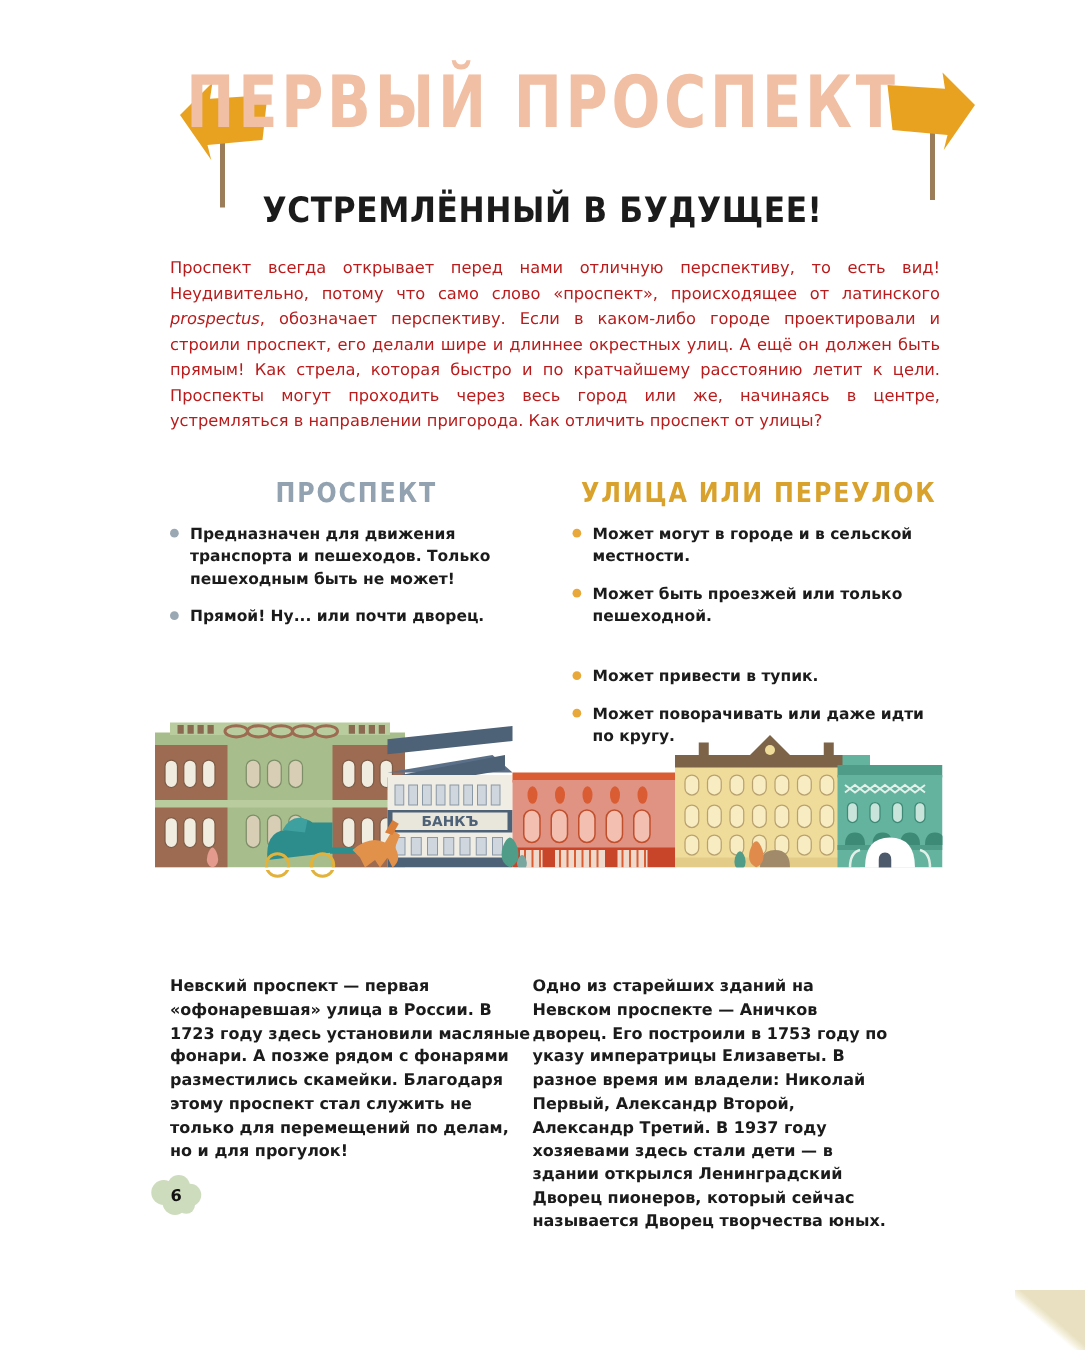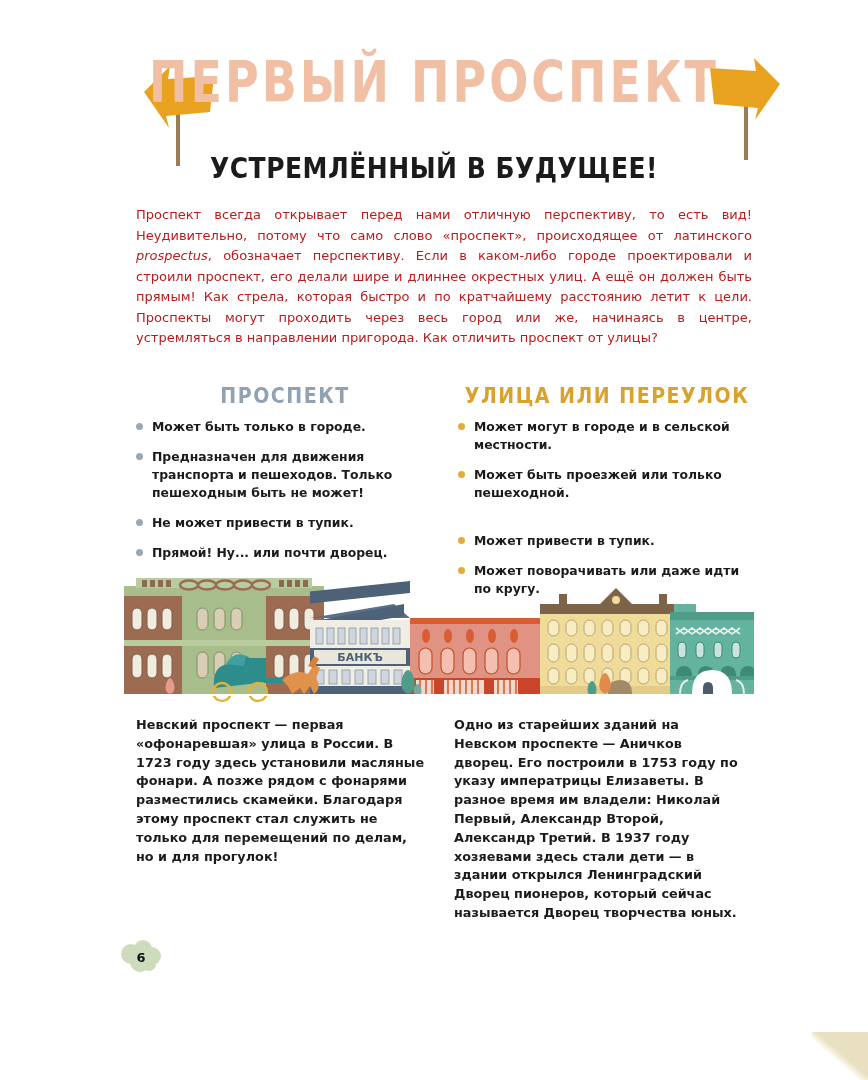--- a/index.html
+++ b/index.html
@@ -149,24 +149,23 @@
     left: 114px;
     top: 560px;
     width: 640px;
     height: 180px;
   }
 
   
   .captions {
     position: absolute;
     left: 136px;
-    top: 716px;
+    top: 781px;
     width: 620px;
     display: flex;
-    gap: 28px;
   }
   .caption {
     font-size: 12.8px;
     font-weight: bold;
     line-height: 1.47;
     color: #1b1b1b;
   }
   .caption.left  { width: 290px; }
   .caption.right { width: 290px; }
 
@@ -220,23 +219,21 @@
     <div class="sub-title">УСТРЕМЛЁННЫЙ В БУДУЩЕЕ!</div>
   </div>
 
   <div class="intro">Проспект всегда открывает перед нами отличную перспективу, то есть вид! Неудивительно, потому что само слово «проспект», происходящее от латинского <i>prospectus</i>, обозначает перспективу. Если в каком-либо городе проектировали и строили проспект, его делали шире и длиннее окрестных улиц. А ещё он должен быть прямым! Как стрела, которая быстро и по кратчайшему расстоянию летит к цели. Проспекты могут проходить через весь город или же, начинаясь в центре, устремляться в направлении пригорода. Как отличить проспект от улицы?</div>
 
   <div class="columns">
 
     <div class="col avenue">
       <div class="col-head avenue">ПРОСПЕКТ</div>
       <ul class="bullets">
-        <li>Может быть только в городе.</li>
         <li>Предназначен для движения транспорта и пешеходов. Только пешеходным быть не может!</li>
-        <li>Не может привести в тупик.</li>
         <li>Прямой! Ну... или почти дворец.</li>
       </ul>
     </div>
 
     <div class="col street">
       <div class="col-head street">УЛИЦА ИЛИ ПЕРЕУЛОК</div>
       <ul class="bullets">
         <li>Может могут в городе и в сельской местности.</li>
         <li class="spacer-after">Может быть проезжей или только пешеходной.</li>
         <li>Может привести в тупик.</li>

